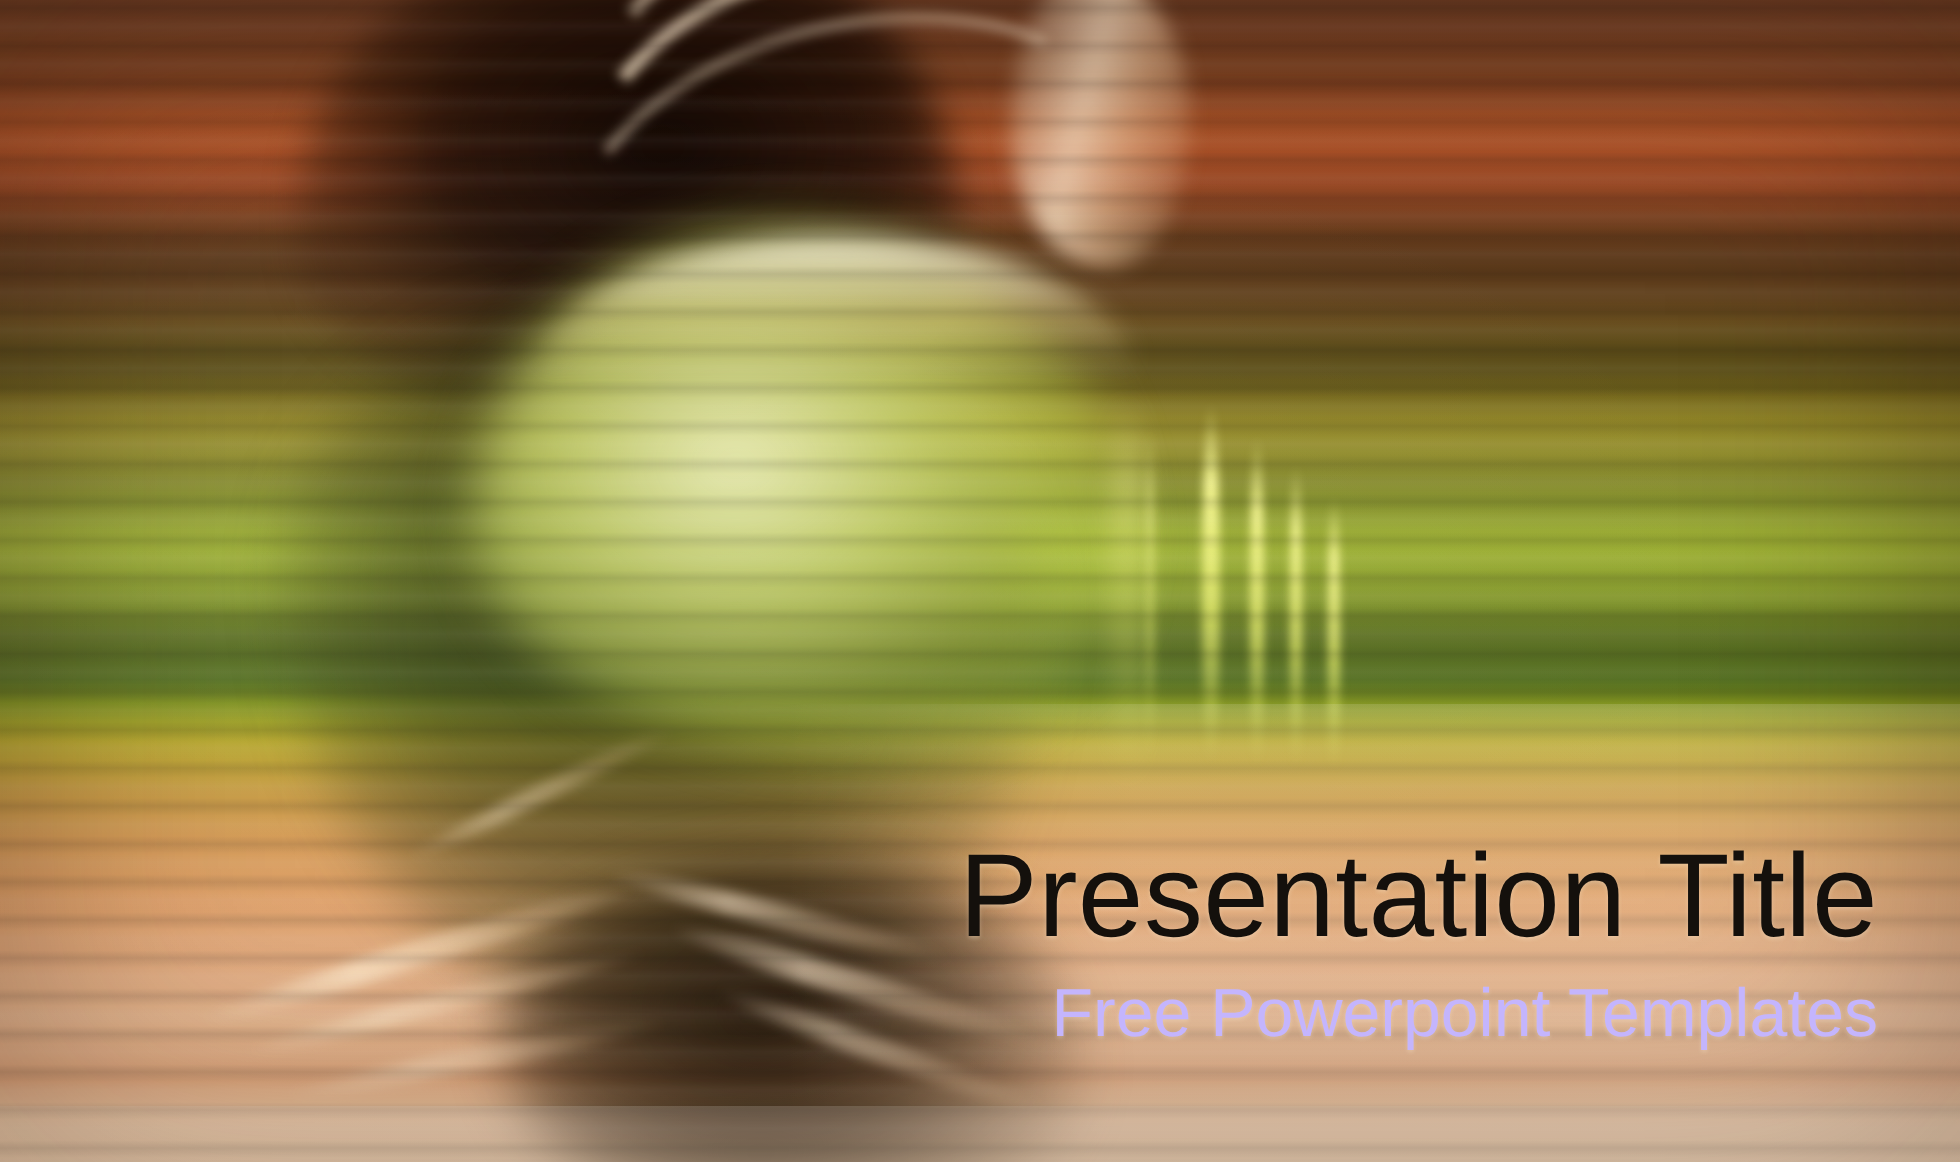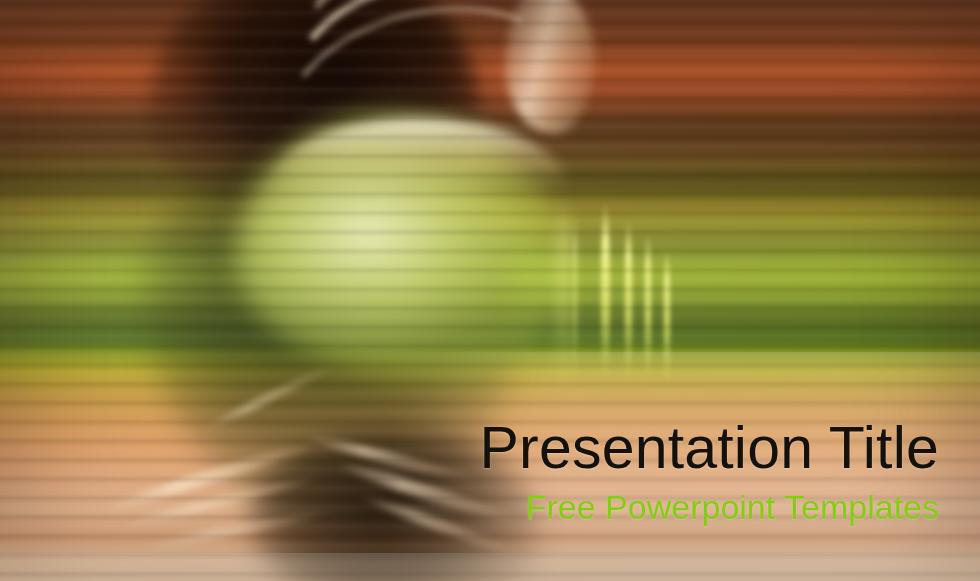--- a/index.html
+++ b/index.html
@@ -252,21 +252,21 @@
     letter-spacing: 0.2px;
     color: #14100c;
     text-shadow: 0 1px 2px rgba(255,240,215,0.34);
     white-space: nowrap;
   }
   #presentation-subtitle {
     margin: 12px 0 0 0;
     font-size: 34px;
     font-weight: normal;
     line-height: 1.05;
-    color: #84cc16;
+    color: #c4b5fd;
     text-shadow: 0 1px 2px rgba(255,240,215,0.30);
     white-space: nowrap;
   }
 </style>
 </head>
 <body>
 
 <div id="slide">
 
   <div class="layer" id="base-ramp"></div>

